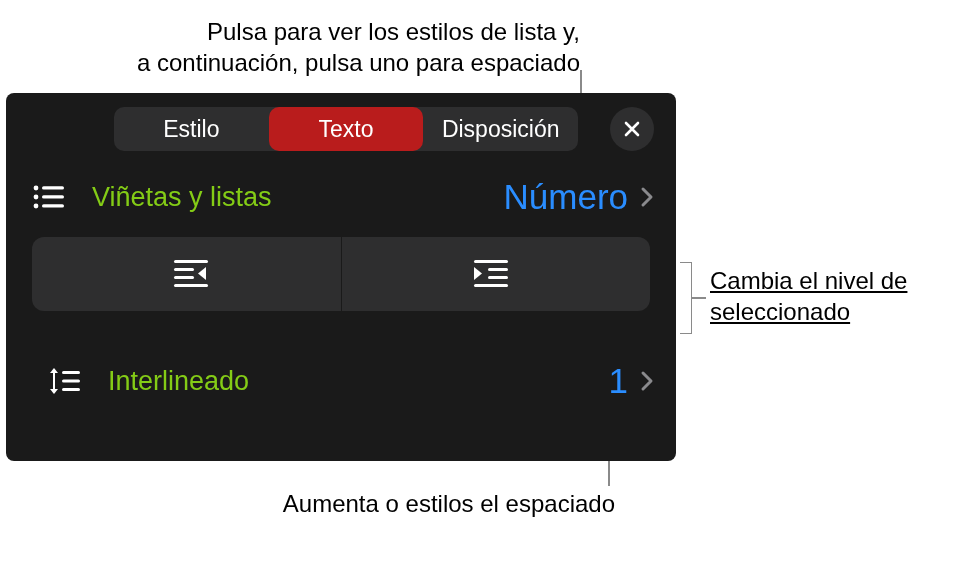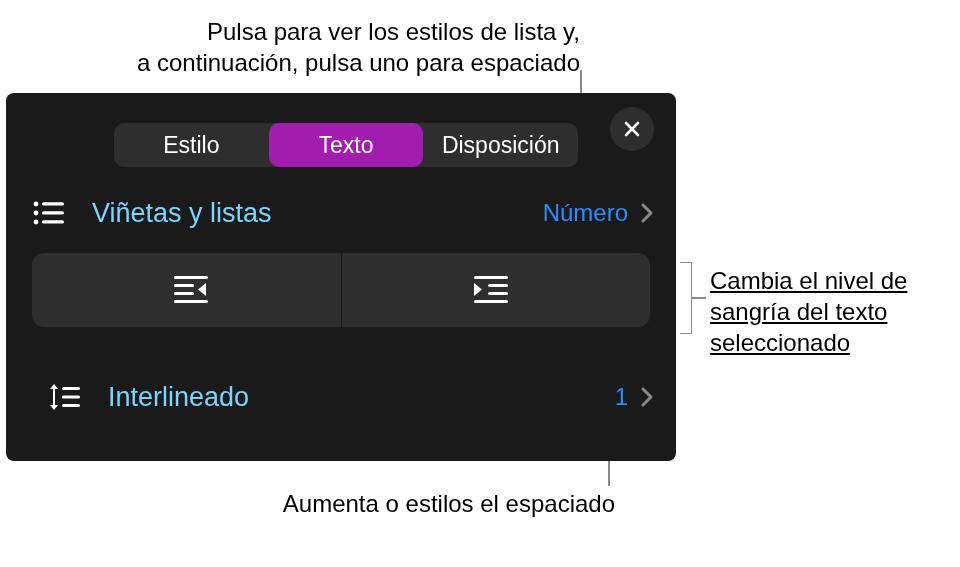--- a/index.html
+++ b/index.html
@@ -37,21 +37,21 @@
   
   .panel {
     position: absolute;
     left: 6px;
     top: 93px;
     width: 670px;
     height: 368px;
     background: #1a1a1a;
     border-radius: 8px;
     color: #fff;
-    padding-top: 30px;
+    padding-top: 14px;
   }
 
   
   .segmented {
     display: flex;
     width: 464px;
     margin-left: 108px;
     background: #2e2e2f;
     border-radius: 10px;
     height: 44px;
@@ -61,21 +61,21 @@
     flex: 1;
     display: flex;
     align-items: center;
     justify-content: center;
     font-size: 23px;
     color: #fff;
     border-radius: 10px;
     cursor: pointer;
   }
   .segmented .seg.active {
-    background: #a21caf;
+    background: #b91c1c;
   }
 
   .close-btn {
     position: absolute;
     right: 22px;
     top: 14px;
     width: 44px;
     height: 44px;
     border-radius: 50%;
     background: #2e2e2f;
@@ -94,25 +94,25 @@
     height: 60px;
     margin-top: 16px;
   }
   .row .icon-slot {
     width: 60px;
     display: flex;
     align-items: center;
   }
   .row .label {
     font-size: 27px;
-    color: #7dd3fc;
+    color: #84cc16;
     flex: 1;
   }
   .row .value {
-    font-size: 24px;
+    font-size: 35px;
     color: #2a8dff;
     margin-right: 12px;
   }
   .row .chev {
     color: #7d7d80;
   }
 
   
   .indent-group {
     display: flex;
@@ -144,21 +144,20 @@
 <body>
 
 <div class="callout" style="left:30px; top:4px; width:550px;margin-top:12px;">
   <div>Pulsa para ver los estilos de lista y,</div>
   <div>a continuación, pulsa uno para espaciado</div>
 </div>
 <div class="line" style="left:580px; top:70px; width:1.5px; height:122px;"></div>
 
 <div class="callout left" style="left:710px; top:265px; width:240px;">
   <div>Cambia el nivel de</div>
-  <div>sangría del texto</div>
   <div>seleccionado</div>
 </div>
 
 <div class="bracket" style="left:680px; top:262px; width:12px; height:72px;"></div>
 <div class="line" style="left:692px; top:297px; width:14px; height:1.5px;"></div>
 
 <div class="callout" style="left:185px; top:488px; width:430px;">
   <div>Aumenta o estilos el espaciado</div>
 </div>
 <div class="line" style="left:608px; top:428px; width:1.5px; height:58px;"></div>

